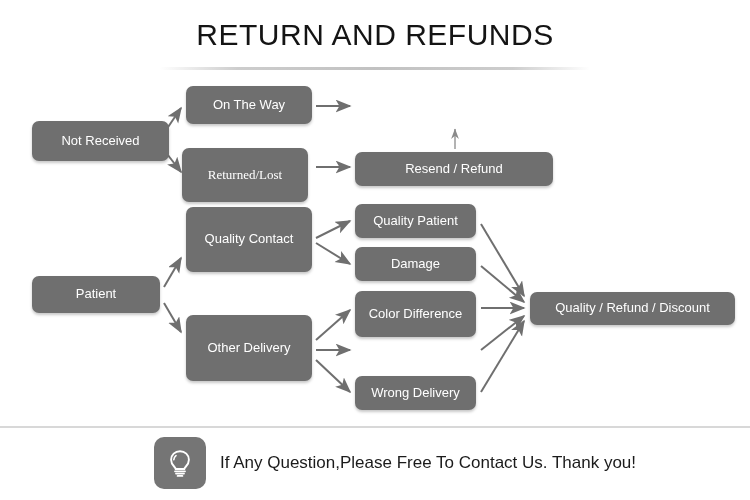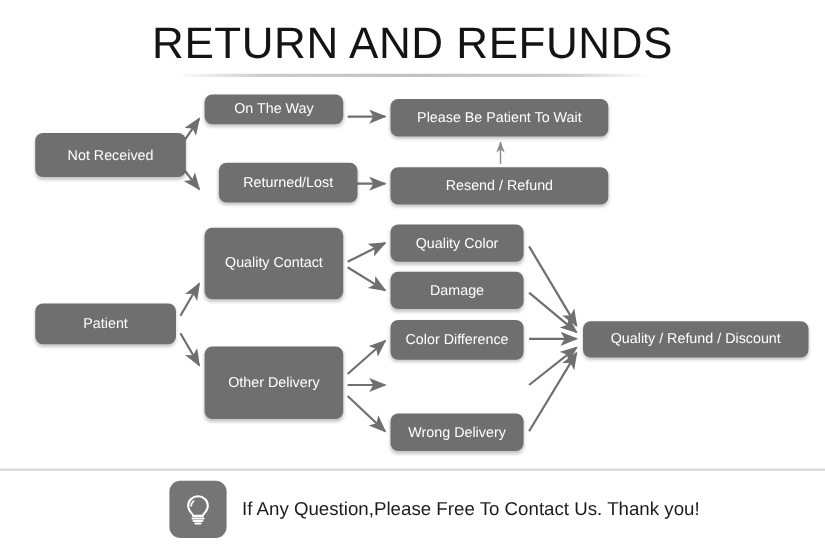--- a/index.html
+++ b/index.html
@@ -23,21 +23,21 @@
     height: 500px;
   }
 
   
   .title {
     position: absolute;
     left: 0;
     top: 18px;
     width: 750px;
     text-align: center;
-    font-size: 40px;
+    font-size: 30px;
     font-weight: 400;
     letter-spacing: 0.5px;
     color: #141414;
     white-space: nowrap;
   }
   .title-rule {
     position: absolute;
     left: 160px;
     top: 67px;
     width: 430px;
@@ -156,39 +156,38 @@
       <line x1="481" y1="308" x2="524" y2="308"></line>
       <line x1="481" y1="350" x2="524" y2="316"></line>
       <line x1="481" y1="392" x2="524" y2="321"></line>
     </g>
 
     <line x1="455" y1="149" x2="455" y2="129" stroke="#8a8a8a" stroke-width="1.3" fill="none" marker-end="url(#ah-sm)"></line>
   </svg>
 
   <div class="node" style="left:32px;top:121px;width:137px;height:40px;">Not Received</div>
 
-  <div class="node" style="left:186px;top:86px;width:126px;height:27px;">On The Way</div>
-
-  <div class="node" style="left:199px;top:148px;width:126px;height:36px;">Returned/Lost</div>
-
-  <div class="node" style="left:355px;top:90px;width:198px;height:34px;">Please Be Patient To Wait</div>
+  <div class="node" style="left:186px;top:86px;width:126px;height:38px;">On The Way</div>
+
+  <div class="node" style="left:182px;top:148px;width:126px;height:54px;font-family:Liberation Serif, serif;">Returned/Lost</div>
+
 
   <div class="node" style="left:355px;top:152px;width:198px;height:34px;">Resend / Refund</div>
 
   <div class="node" style="left:32px;top:276px;width:128px;height:37px;">Patient</div>
 
   <div class="node" style="left:186px;top:207px;width:126px;height:65px;">Quality Contact</div>
 
   <div class="node" style="left:186px;top:315px;width:126px;height:66px;">Other Delivery</div>
 
-  <div class="node" style="left:355px;top:204px;width:121px;height:34px;">Quality Color</div>
+  <div class="node" style="left:355px;top:204px;width:121px;height:34px;">Quality Patient</div>
 
   <div class="node" style="left:355px;top:247px;width:121px;height:34px;">Damage</div>
 
-  <div class="node" style="left:355px;top:291px;width:121px;height:36px;">Color Difference</div>
+  <div class="node" style="left:355px;top:291px;width:121px;height:46px;">Color Difference</div>
 
 
   <div class="node" style="left:355px;top:376px;width:121px;height:34px;">Wrong Delivery</div>
 
   <div class="node" style="left:530px;top:292px;width:205px;height:33px;">Quality / Refund / Discount</div>
 
   <div class="footer-rule"></div>
   <div class="footer">
     <div class="bulb-tile">
       <svg width="34" height="34" viewBox="0 0 34 34" aria-hidden="true">

